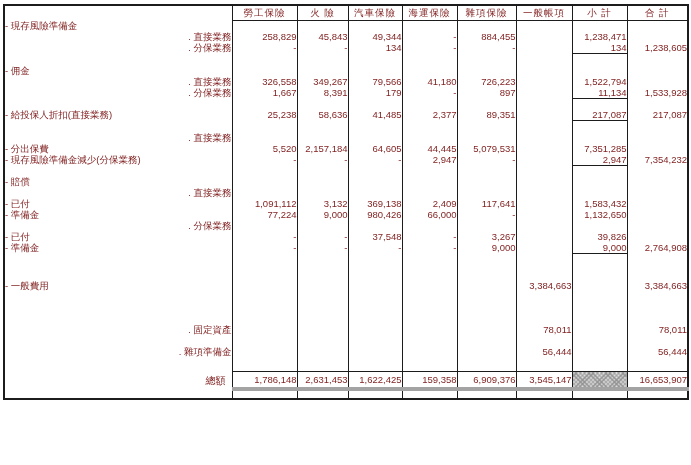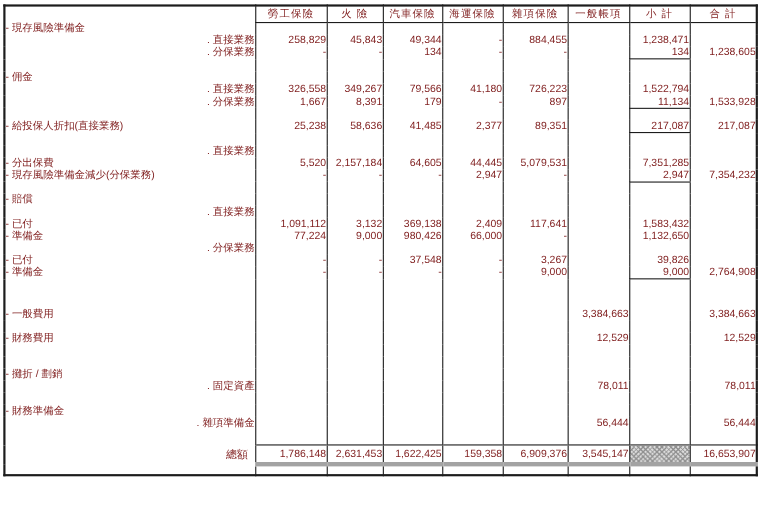--- a/index.html
+++ b/index.html
@@ -331,63 +331,41 @@
           <td class="lbl"></td>
           <td class="dc"></td>
           <td class="dc"></td>
           <td class="dc"></td>
           <td class="dc"></td>
           <td class="dc"></td>
           <td class="dc"></td>
           <td class="dc"></td>
           <td class="dc"></td>
         </tr>
-        <tr class="row">
-          <td class="lbl ind0">- 財務費用</td>
-          <td class="dc num"></td>
-          <td class="dc num"></td>
-          <td class="dc num"></td>
-          <td class="dc num"></td>
-          <td class="dc num"></td>
-          <td class="dc num">12,529</td>
-          <td class="dc num"></td>
-          <td class="dc num">12,529</td>
-        </tr>
-        <tr class="sp1">
-          <td class="lbl"></td>
-          <td class="dc"></td>
-          <td class="dc"></td>
-          <td class="dc"></td>
-          <td class="dc"></td>
-          <td class="dc"></td>
-          <td class="dc"></td>
-          <td class="dc"></td>
-          <td class="dc"></td>
-        </tr>
-        <tr class="sp1">
-          <td class="lbl"></td>
-          <td class="dc"></td>
-          <td class="dc"></td>
-          <td class="dc"></td>
-          <td class="dc"></td>
-          <td class="dc"></td>
-          <td class="dc"></td>
-          <td class="dc"></td>
-          <td class="dc"></td>
-        </tr>
-        <tr class="row">
-          <td class="lbl ind0">- 攤折 / 劃銷</td>
-          <td class="dc num"></td>
-          <td class="dc num"></td>
-          <td class="dc num"></td>
-          <td class="dc num"></td>
-          <td class="dc num"></td>
-          <td class="dc num"></td>
-          <td class="dc num"></td>
-          <td class="dc num"></td>
+        <tr class="sp1">
+          <td class="lbl"></td>
+          <td class="dc"></td>
+          <td class="dc"></td>
+          <td class="dc"></td>
+          <td class="dc"></td>
+          <td class="dc"></td>
+          <td class="dc"></td>
+          <td class="dc"></td>
+          <td class="dc"></td>
+        </tr>
+        <tr class="sp1">
+          <td class="lbl"></td>
+          <td class="dc"></td>
+          <td class="dc"></td>
+          <td class="dc"></td>
+          <td class="dc"></td>
+          <td class="dc"></td>
+          <td class="dc"></td>
+          <td class="dc"></td>
+          <td class="dc"></td>
         </tr>
         <tr class="row">
           <td class="lbl ind1">. 固定資產</td>
           <td class="dc num"></td>
           <td class="dc num"></td>
           <td class="dc num"></td>
           <td class="dc num"></td>
           <td class="dc num"></td>
           <td class="dc num">78,011</td>
           <td class="dc num"></td>
@@ -396,31 +374,20 @@
         <tr class="sp1">
           <td class="lbl"></td>
           <td class="dc"></td>
           <td class="dc"></td>
           <td class="dc"></td>
           <td class="dc"></td>
           <td class="dc"></td>
           <td class="dc"></td>
           <td class="dc"></td>
           <td class="dc"></td>
-        </tr>
-        <tr class="row">
-          <td class="lbl ind0">- 財務準備金</td>
-          <td class="dc num"></td>
-          <td class="dc num"></td>
-          <td class="dc num"></td>
-          <td class="dc num"></td>
-          <td class="dc num"></td>
-          <td class="dc num"></td>
-          <td class="dc num"></td>
-          <td class="dc num"></td>
         </tr>
         <tr class="row">
           <td class="lbl ind1">. 雜項準備金</td>
           <td class="dc num"></td>
           <td class="dc num"></td>
           <td class="dc num"></td>
           <td class="dc num"></td>
           <td class="dc num"></td>
           <td class="dc num">56,444</td>
           <td class="dc num"></td>

